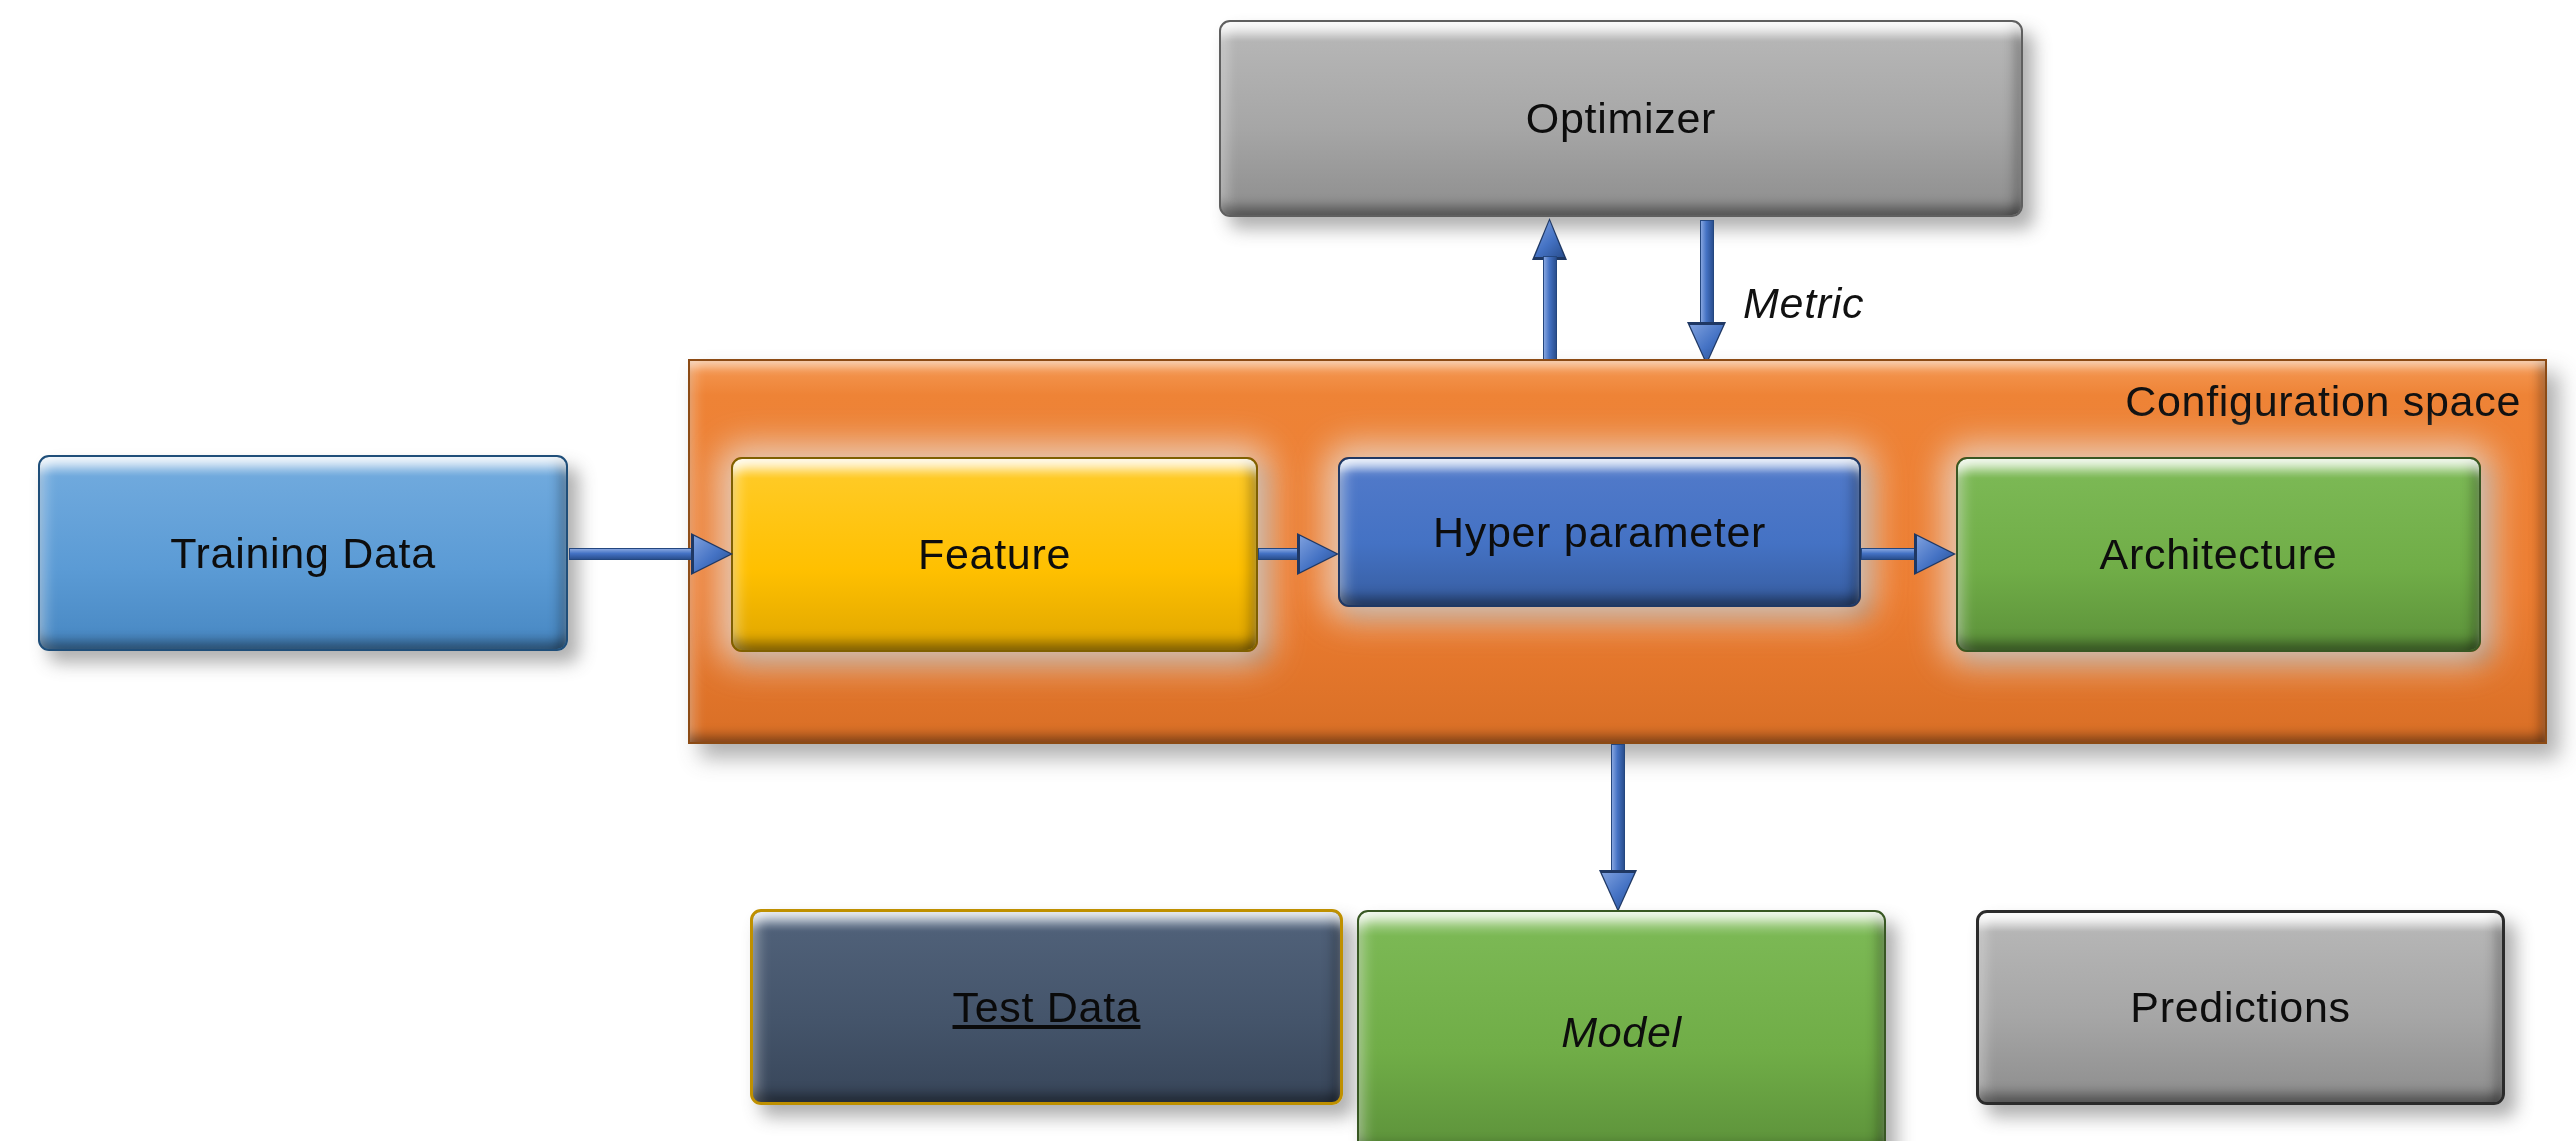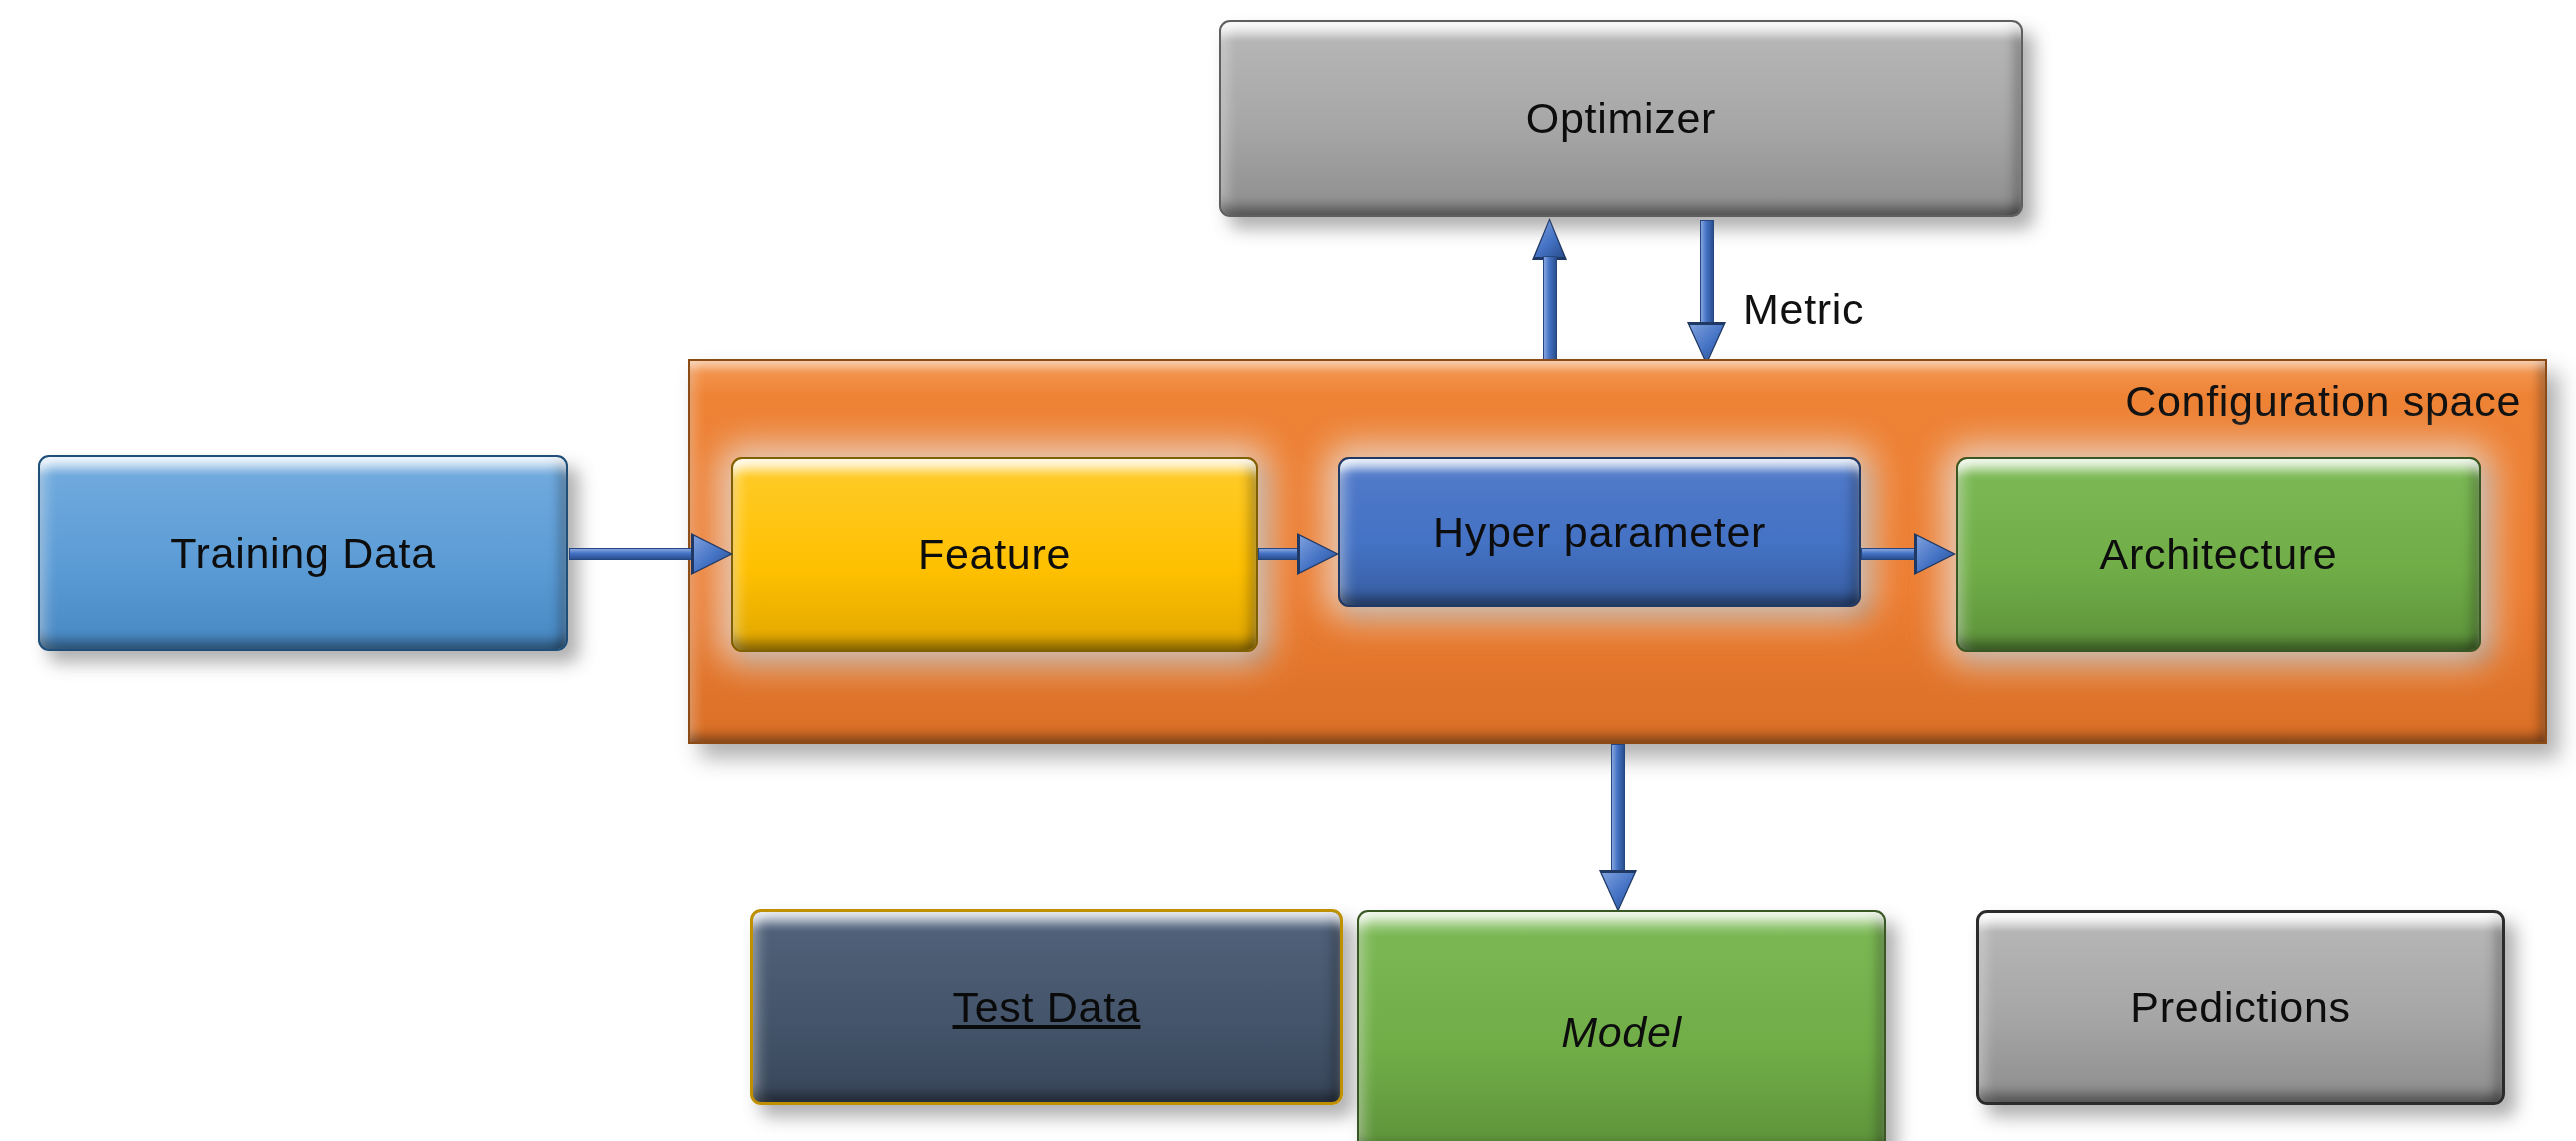--- a/index.html
+++ b/index.html
@@ -77,21 +77,21 @@
   .shaft.v{background:linear-gradient(90deg,#86a5df 0%,#4472c4 45%,#2a4f8f 100%);}
   .ah{position:absolute;}
   .ah::before{content:"";position:absolute;inset:0;background:#1f3864;clip-path:var(--cp);}
   .ah::after{content:"";position:absolute;inset:2.7px;background:linear-gradient(135deg,#7d9fdd 0%,#4472c4 55%,#2a4f8f 100%);clip-path:var(--cp);}
   .ah.right{--cp:polygon(0 0,100% 50%,0 100%);}
   .ah.up{--cp:polygon(50% 0,100% 100%,0 100%);}
   .ah.down{--cp:polygon(0 0,100% 0,50% 100%);}
   
   .edge-label{position:absolute;font-size:43px;color:#111111;letter-spacing:0.7px;}
   #label-configuration{left:1145px;top:279px;width:377px;text-align:right;}
-  #label-metric{left:1743px;top:285px;}
+  #label-metric{left:1743px;top:279px;font-style:italic;}
   .node-label{pointer-events:none;}
 </style>
 </head>
 <body>
 
 <div id="canvas">
 
   <div class="node bevel optimizer">
     <span class="node-label">Optimizer</span>
   </div>

